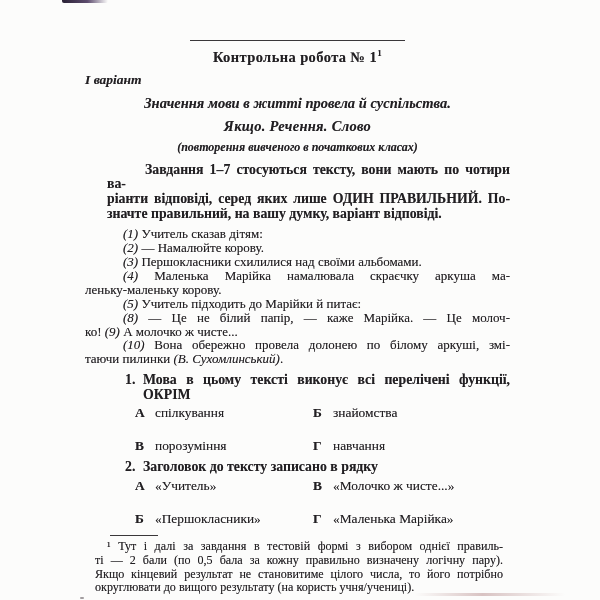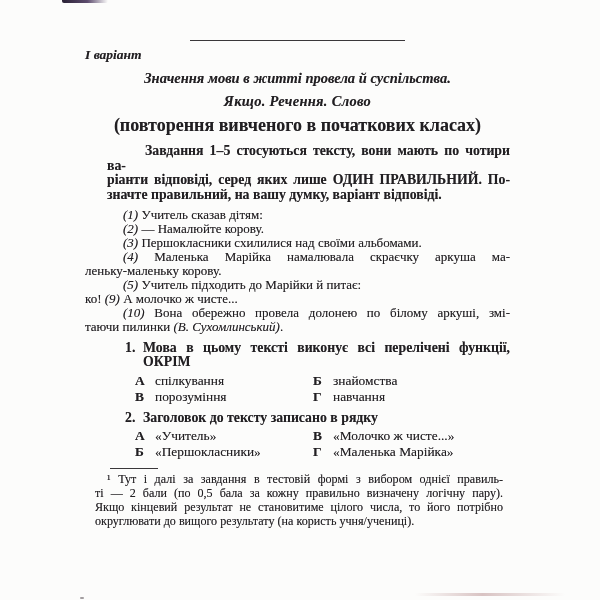--- a/index.html
+++ b/index.html
@@ -10,57 +10,58 @@
     color:#211f22;
     text-shadow:0 0 .4px rgba(30,25,30,.45);
   }
   .content{position:absolute;left:85px;top:40px;width:425px;}
   .toprule{width:215px;margin:0 auto;border-top:1.6px solid #3a373a;}
   .title{margin-top:7px;text-align:center;font-weight:bold;font-size:14.5px;letter-spacing:.4px;}
   .title sup{font-size:9px;}
   .variant{margin-top:6px;font-weight:bold;font-style:italic;font-size:13.5px;}
   .theme1{margin-top:7px;text-align:center;font-weight:bold;font-style:italic;font-size:14.5px;}
   .theme2{margin-top:6px;text-align:center;font-weight:bold;font-style:italic;font-size:14.5px;letter-spacing:.3px;}
-  .subtitle{margin-top:5px;text-align:center;font-weight:bold;font-size:18px;}
+  .subtitle{margin-top:5px;text-align:center;font-weight:bold;font-style:italic;font-size:12px;}
   .instruction{margin-top:8px;margin-left:22px;width:403px;font-weight:bold;font-size:13.8px;line-height:14.6px;}
   .passage{margin-top:6px;font-size:13px;line-height:13.9px;}
   .line{text-align:left;}
   .line.fill{text-align:justify;text-align-last:justify;}
   .line.ind{text-indent:38px;}
   .passage i, .qtext i{font-style:italic;}
   .question{position:relative;margin-top:7px;padding-left:58px;font-weight:bold;font-size:13.8px;line-height:14.6px;}
   .qnum{position:absolute;left:40px;top:0;}
-  .options{margin-top:3px;margin-left:50px;display:grid;grid-template-columns:178px auto;grid-auto-flow:column;grid-template-rows:repeat(2,auto);row-gap:1px;font-size:13.4px;line-height:15px;}
+  .options{margin-top:3px;margin-left:50px;display:grid;grid-template-columns:178px auto;grid-auto-flow:column;grid-template-rows:repeat(2,auto);row-gap:18px;font-size:13.4px;line-height:15px;}
   .option .letter{font-weight:bold;display:inline-block;min-width:20px;}
   .fnrule{margin-top:9px;margin-left:25px;width:48px;border-top:1.4px solid #3a373a;}
   .footnote{margin-top:4px;margin-left:10px;width:408px;font-size:12.1px;line-height:13.8px;font-weight:500;}
   .footnote .line.ind{text-indent:12px;}
   .artifact-top{position:absolute;left:62px;top:0;width:46px;height:3px;border-radius:0 0 2px 2px;
     background:linear-gradient(90deg,#2a2135 0%,#5d4c6e 55%,rgba(120,100,140,0) 100%);}
   .artifact-bottom{position:absolute;left:415px;top:593px;width:150px;height:3px;
     background:linear-gradient(90deg,rgba(187,146,146,0) 0%,rgba(181,138,138,.5) 45%,rgba(187,146,146,0) 100%);}
   .artifact-dot{position:absolute;left:80px;top:597px;width:4px;height:2px;background:rgba(90,80,85,.55);border-radius:1px;}
 </style>
 </head>
 <body>
 
 <div class="page">
   <div class="artifact-top"></div>
 
   <div class="content">
     <div class="toprule"></div>
 
+    <div class="title"><span>Контрольна робота № 1</span><sup>1</sup></div>
 
     <div class="variant">І варіант</div>
     <div class="theme1">Значення мови в житті провела й суспільства.</div>
     <div class="theme2">Якщо. Речення. Слово</div>
     <div class="subtitle">(повторення вивченого в початкових класах)</div>
 
     <div class="instruction" id="instruction">
-        <div class="line fill ind">Завдання 1–5 стосуються тексту, вони мають по чотири ва-</div>
+        <div class="line fill ind">Завдання 1–7 стосуються тексту, вони мають по чотири ва-</div>
         <div class="line fill">ріанти відповіді, серед яких лише ОДИН ПРАВИЛЬНИЙ. По-</div>
         <div class="line">значте правильний, на вашу думку, варіант відповіді.</div>
       </div>
     <div class="passage" id="passage">
         <div>
           <div class="line ind"><i>(1)</i> Учитель сказав дітям:</div>
         </div>
         <div>
           <div class="line ind"><i>(2)</i> — Намалюйте корову.</div>
         </div>
@@ -68,20 +69,21 @@
           <div class="line ind"><i>(3)</i> Першокласники схилилися над своїми альбомами.</div>
         </div>
         <div>
           <div class="line fill ind"><i>(4)</i> Маленька Марійка намалювала скраєчку аркуша ма-</div>
           <div class="line">леньку-маленьку корову.</div>
         </div>
         <div>
           <div class="line ind"><i>(5)</i> Учитель підходить до Марійки й питає:</div>
         </div>
         <div>
+          <div class="line fill ind"><i>(8)</i> — Це не білий папір, — каже Марійка. — Це молоч-</div>
           <div class="line">ко! <i>(9)</i> А молочко ж чисте...</div>
         </div>
         <div>
           <div class="line fill ind"><i>(10)</i> Вона обережно провела долонею по білому аркуші, змі-</div>
           <div class="line">таючи пилинки <i>(В. Сухомлинський)</i>.</div>
         </div>
       </div>
     <div id="questions">
         <div class="question">
           <span class="qnum">1.</span>

